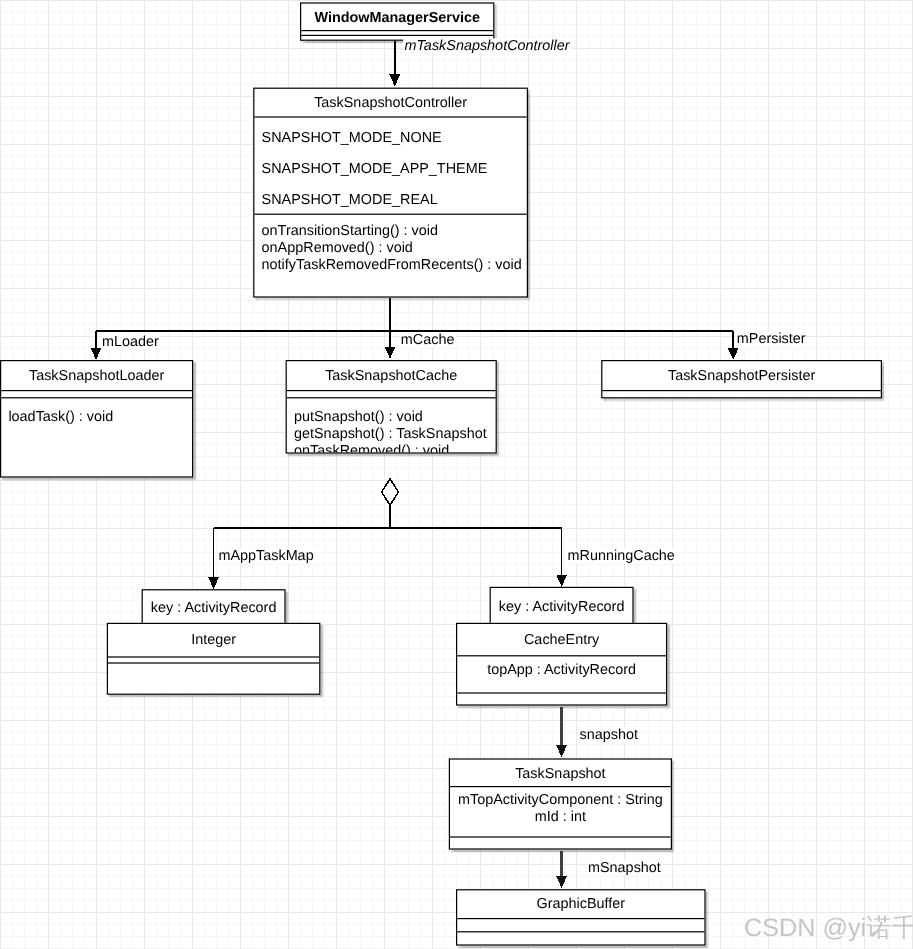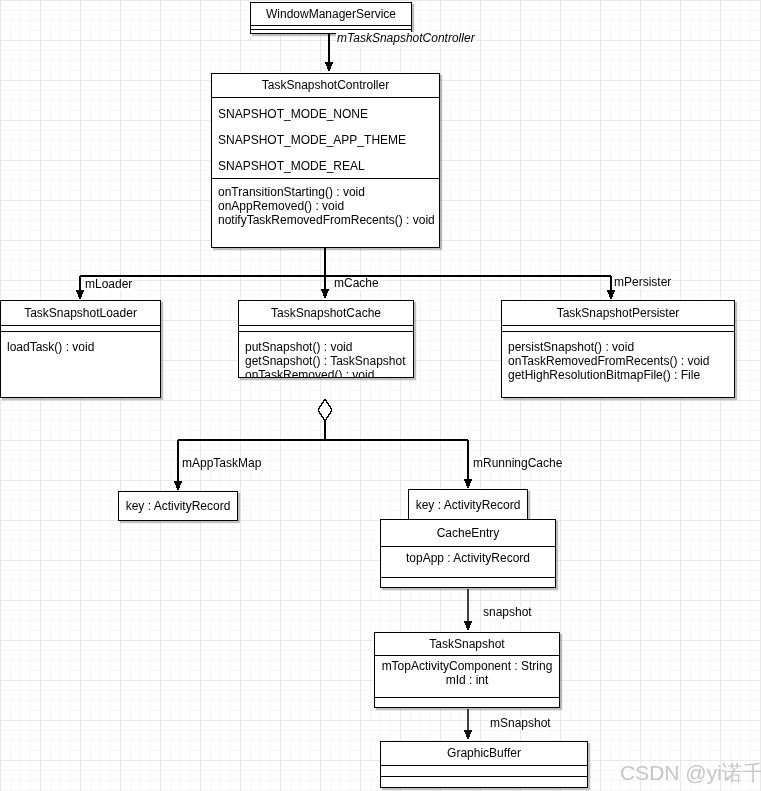--- a/index.html
+++ b/index.html
@@ -21,21 +21,21 @@
     border:1px solid var(--ink,#000);
     box-shadow:2px 2px 1px rgba(0,0,0,0.25);
     box-sizing:border-box;z-index:3;
   }
   .uml-class.behind{z-index:2;}
   .uml-class *{box-sizing:border-box;}
   .uml-title{
     display:flex;align-items:center;justify-content:center;
     text-align:center;line-height:13px;padding:0 2px;
   }
-  .bold{font-weight:normal;text-align:right;}
+  .bold{font-weight:bold;text-align:right;}
   .cmp{border-top:1px solid var(--ink,#000);}
   .txt-left{white-space:pre-line;padding-left:6px;overflow:hidden;}
   .txt-center{white-space:pre-line;text-align:center;overflow:hidden;}
   .edge-label{
     position:absolute;background:var(--fill,#fff);line-height:13px;
     padding:0 1px;z-index:4;white-space:nowrap;
   }
   .watermark{
     position:absolute;left:620px;top:759px;z-index:5;
     color:var(--wm,#c6c6c6);font-size:21px;white-space:nowrap;
@@ -104,29 +104,31 @@
     <div class="uml-title" style="height:24px;">TaskSnapshotCache</div>
     <div class="cmp" style="height:6px;"></div>
     <div class="cmp txt-left" style="height:46px;line-height:14px;padding-top:8px;">putSnapshot() : void
 getSnapshot() : TaskSnapshot
 onTaskRemoved() : void</div>
   </div>
 
   <div class="uml-class" style="left:501px;top:300px;width:234px;">
     <div class="uml-title" style="height:24px;">TaskSnapshotPersister</div>
     <div class="cmp" style="height:6px;"></div>
-    <div class="cmp txt-left" style="height:66px;line-height:14px;padding-top:8px;">persistSnapshot() : void
-onTaskRemovedFromRecents() : void
-getHighResolutionBitmapFile() : File</div>
   </div>
 
   <div class="uml-class behind" style="left:118px;top:491px;width:120px;height:30px;">
     <div class="uml-title" style="height:28px;">key : ActivityRecord</div>
   </div>
 
+  <div class="uml-class" style="left:89px;top:519px;width:178px;">
+    <div class="uml-title" style="height:27px;">Integer</div>
+    <div class="cmp" style="height:5px;"></div>
+    <div class="cmp" style="height:26px;"></div>
+  </div>
 
   <div class="uml-class behind" style="left:408px;top:489px;width:120px;height:32px;">
     <div class="uml-title" style="height:30px;">key : ActivityRecord</div>
   </div>
 
   <div class="uml-class" style="left:380px;top:519px;width:176px;">
     <div class="uml-title" style="height:26px;">CacheEntry</div>
     <div class="cmp txt-center" style="height:31px;line-height:14px;padding-top:4px;">topApp : ActivityRecord</div>
     <div class="cmp" style="height:10px;"></div>
   </div>

